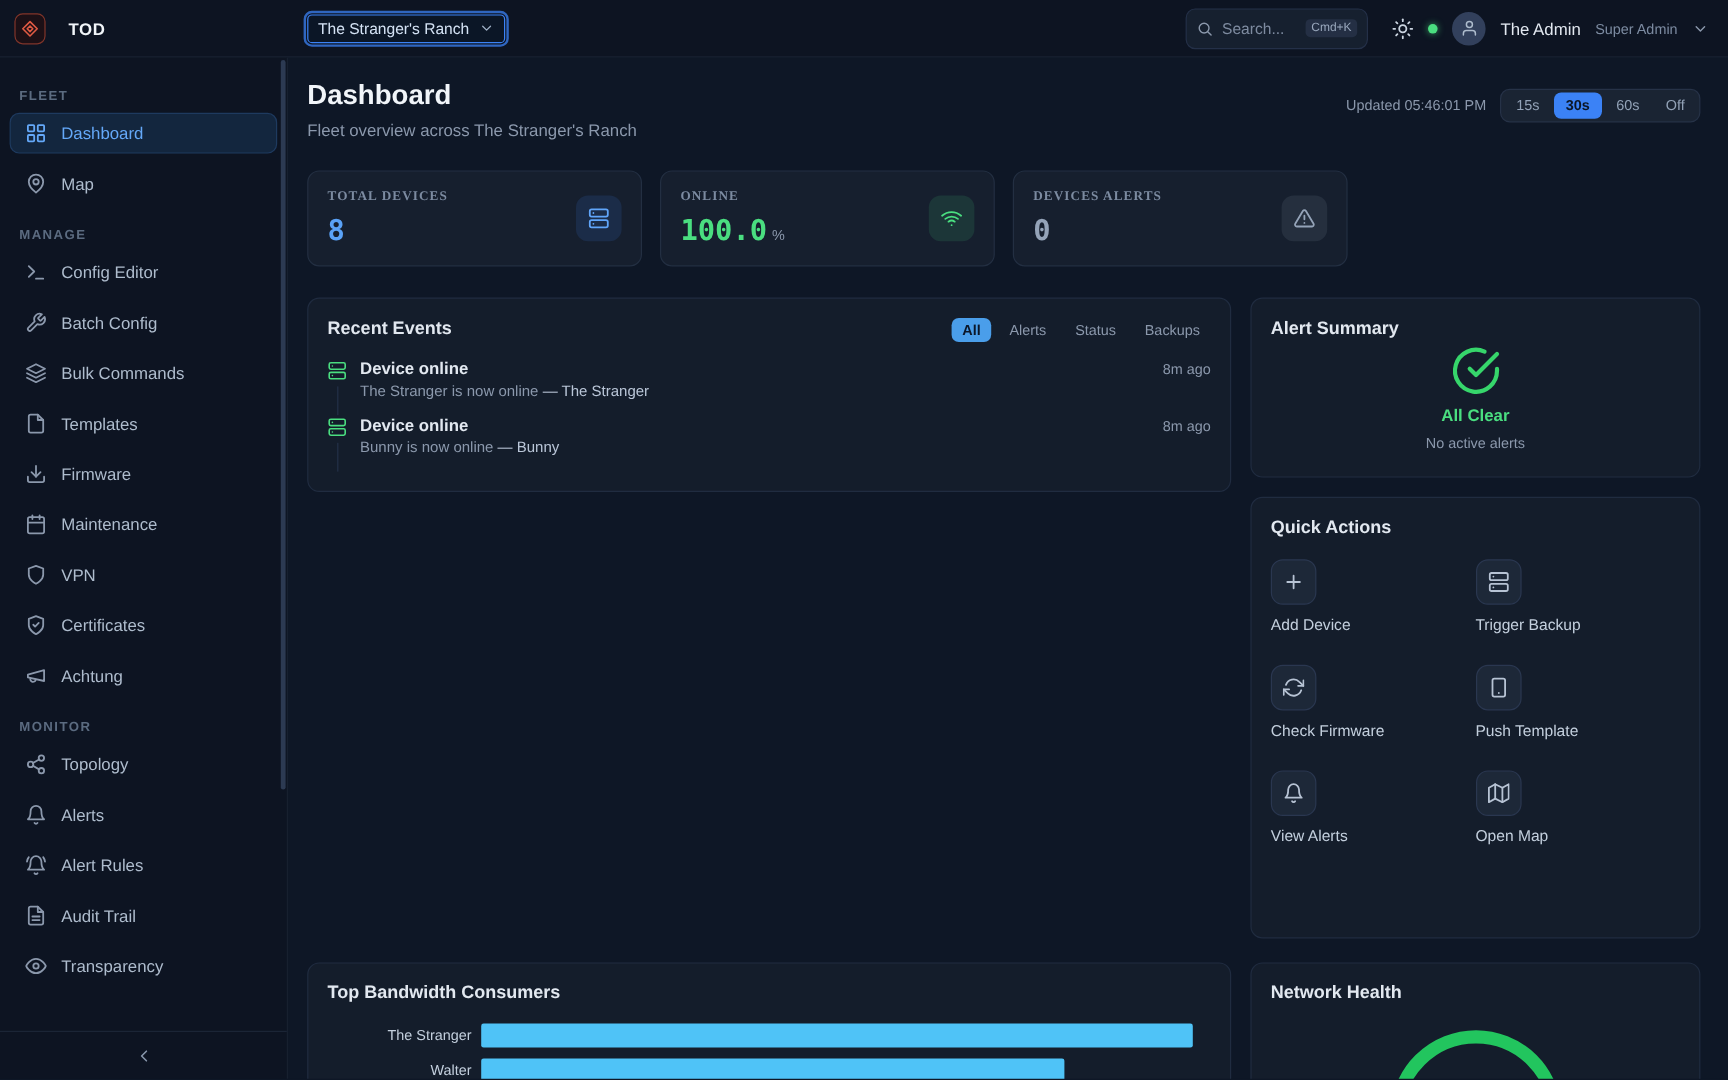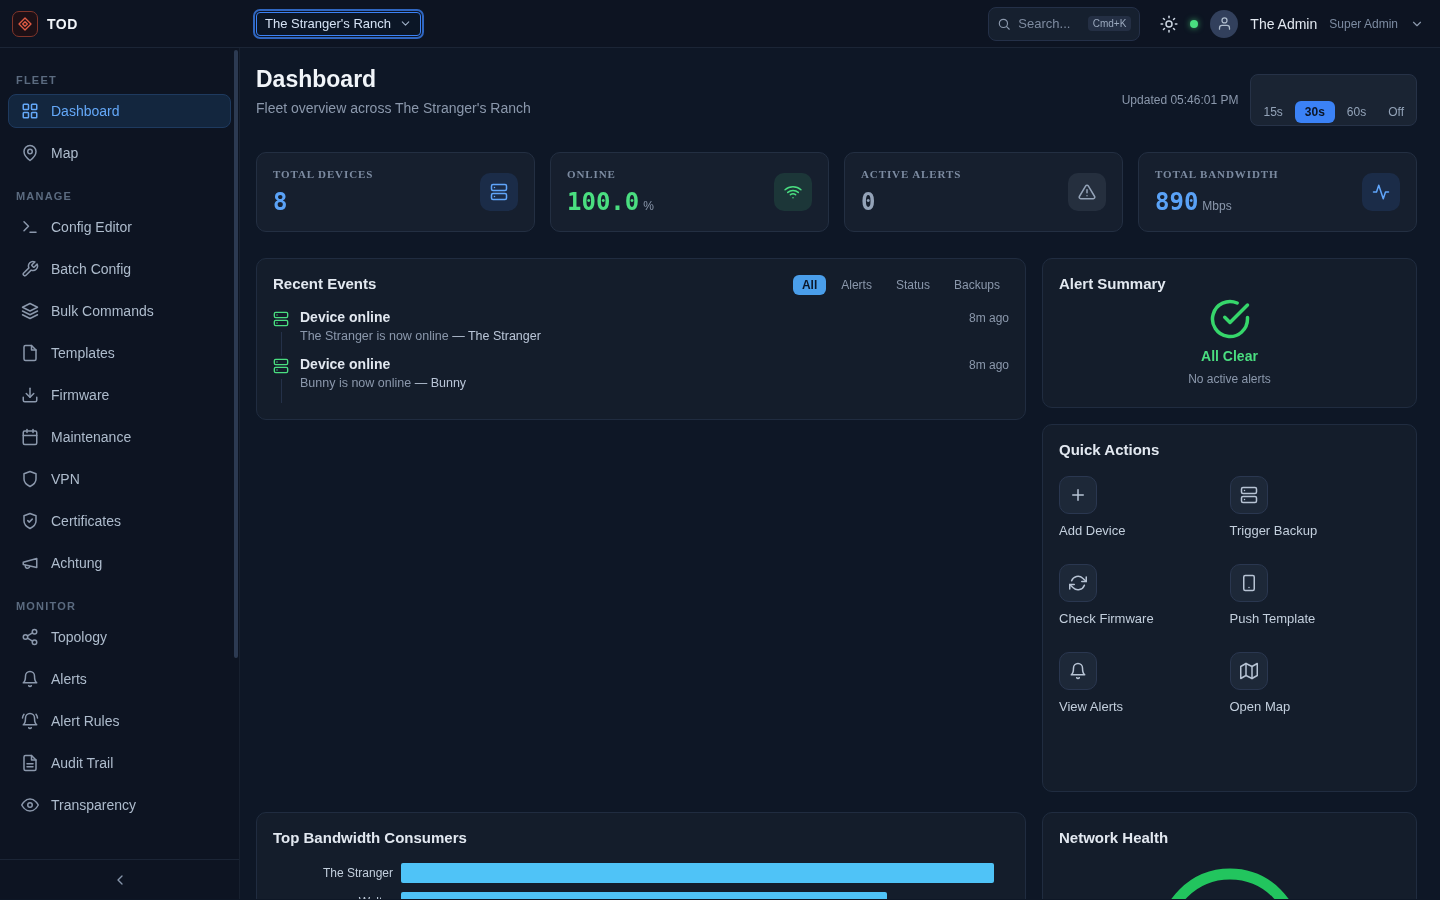--- a/index.html
+++ b/index.html
@@ -9,21 +9,21 @@
     font-family:"Liberation Sans", sans-serif;
     color:#e2e8f0;
     font-size:14px;
   }
   svg { display:block; }
   .ico svg { width:100%; height:100%; fill:none; stroke:currentColor; stroke-width:2; stroke-linecap:round; stroke-linejoin:round; }
   .ico { display:inline-block; }
 
   
   .topbar { height:48px; background:#0d1422; border-bottom:1px solid #1b2536; display:flex; align-items:center; }
-  .brand { width:240px; flex:none; display:flex; align-items:center; gap:9px; padding-left:12px; }
+  .brand { width:240px; flex:none; display:flex; align-items:center; gap:19px; padding-left:12px; }
   .logo-box { width:26px; height:26px; border-radius:7px; background:#1c1016; border:1px solid #81352a; color:#e05a43; display:flex; align-items:center; justify-content:center; }
   .logo-box .ico { width:16px; height:16px; }
   .logo-text { font-weight:700; font-size:14px; letter-spacing:.5px; color:#f1f5f9; }
   .org-select { margin-left:16px; height:24px; display:flex; align-items:center; gap:8px; padding:0 8px; background:#0b1626; border:1px solid #3b82f6; outline:2px solid rgba(59,130,246,.75); outline-offset:1px; border-radius:4px; font-size:13px; color:#d4e2f4; cursor:pointer; }
   .org-select .ico { width:13px; height:13px; color:#9fb0c6; }
   .topbar-right { margin-left:auto; display:flex; align-items:center; gap:12px; padding-right:16px; }
   .search-box { width:152px; height:34px; background:#16202f; border:1px solid #243048; border-radius:8px; display:flex; align-items:center; gap:7px; padding:0 8px; cursor:text; }
   .search-box .ico { width:14px; height:14px; color:#8b98ac; flex:none; }
   .search-ph { font-size:13px; color:#7e8ba0; flex:1; }
   .kbd { font-size:10px; color:#9aa8bd; background:#242f44; border-radius:4px; padding:2px 5px; white-space:nowrap; }
@@ -50,21 +50,21 @@
   .sidebar-footer .ico { width:16px; height:16px; color:#8796ab; }
 
   
   .main { flex:1; padding:18px 23px 0 16px; overflow:hidden; background:#0e1726; }
   .page-header { display:flex; align-items:flex-start; }
   .page-title { font-size:23px; font-weight:700; color:#f1f5f9; }
   .page-subtitle { font-size:14px; color:#8b98ac; margin-top:7px; }
   .header-right { margin-left:auto; display:flex; align-items:center; gap:12px; margin-top:8px; }
   .updated { font-size:12px; color:#8b98ac; }
   .seg { display:flex; background:#1a2433; border:1px solid #263247; border-radius:8px; padding:2px; gap:2px; }
-  .seg-btn { font-size:12px; color:#93a3b8; padding:4px 10px; border-radius:6px; cursor:pointer;margin-top:24px; }
+  .seg-btn { font-size:12px; color:#93a3b8; padding:4px 10px; border-radius:6px; cursor:pointer; }
   .seg-btn.active { background:#3b82f6; color:#0b1526; font-weight:700; }
 
   
   .stats { display:grid; grid-template-columns:repeat(4,1fr); gap:15px; margin-top:26px; }
   .stat-card { background:#161f2e; border:1px solid #232f42; border-radius:10px; padding:14px 16px; display:flex; justify-content:space-between; align-items:center; height:80px; }
   .stat-label { font-size:11px; font-weight:700; letter-spacing:.9px; color:#7c8ba1;font-family:Liberation Serif, serif; }
   .stat-value { font-family:"DejaVu Sans Mono", monospace; font-size:24px; font-weight:700; margin-top:8px; }
   .stat-unit { font-family:"Liberation Sans", sans-serif; font-size:12px; font-weight:400; color:#8b98ac; margin-left:4px; }
   .v-blue { color:#5aa2f7; } .v-green { color:#4ade80; } .v-gray { color:#94a3b8; }
   .stat-iconbox { width:38px; height:38px; border-radius:10px; display:flex; align-items:center; justify-content:center; }
@@ -415,42 +415,29 @@
                 <path d="M1.42 9a16 16 0 0 1 21.16 0"></path>
                 <path d="M5 12.55a11 11 0 0 1 14.08 0"></path>
                 <path d="M8.53 15.61a6 6 0 0 1 6.95 0"></path>
                 <line x1="12" y1="19.5" x2="12.01" y2="19.5"></line>
               </svg>
             </span>
           </div>
       </div>
       <div class="stat-card">
         <div>
-          <div class="stat-label">ACTIVE ALERTS</div>
+          <div class="stat-label">DEVICES ALERTS</div>
           <div class="stat-value v-gray"><span>0</span></div>
         </div>
         <div class="stat-iconbox ib-gray">
             <span class="ico">
               <svg viewBox="0 0 24 24">
                 <path d="M10.29 3.86 1.82 18a2 2 0 0 0 1.71 3h16.94a2 2 0 0 0 1.71-3L13.71 3.86a2 2 0 0 0-3.42 0z"></path>
                 <line x1="12" y1="9" x2="12" y2="13"></line>
                 <line x1="12" y1="17" x2="12.01" y2="17"></line>
-              </svg>
-            </span>
-          </div>
-      </div>
-      <div class="stat-card">
-        <div>
-          <div class="stat-label">TOTAL BANDWIDTH</div>
-          <div class="stat-value v-blue"><span>890</span><span class="stat-unit">Mbps</span></div>
-        </div>
-        <div class="stat-iconbox ib-blue">
-            <span class="ico">
-              <svg viewBox="0 0 24 24">
-                <polyline points="22 12 18 12 15 21 9 3 6 12 2 12"></polyline>
               </svg>
             </span>
           </div>
       </div>
     </div>
 
     <div class="content-grid">
 
       <section class="card events-card">
         <div class="events-head">

